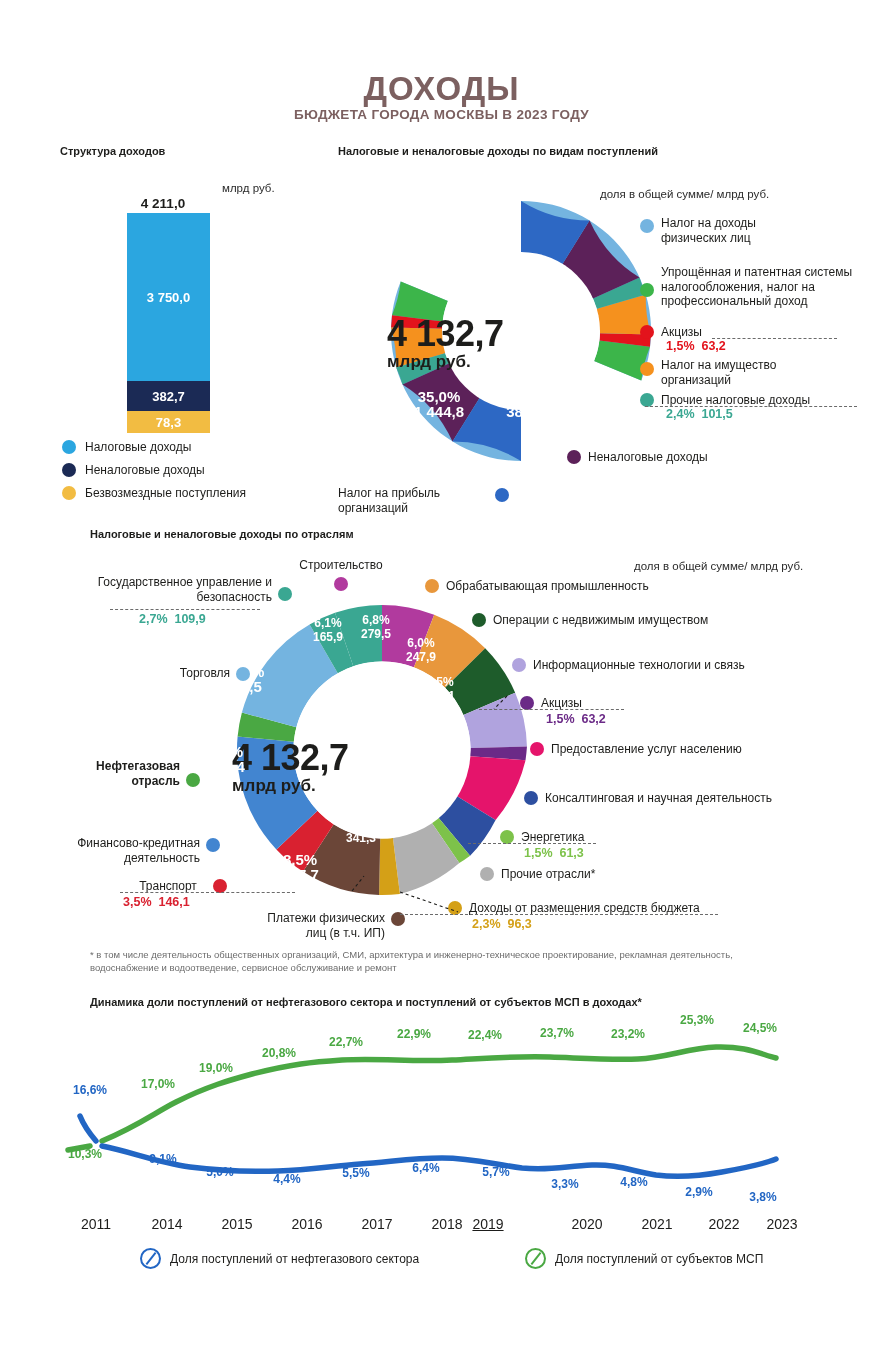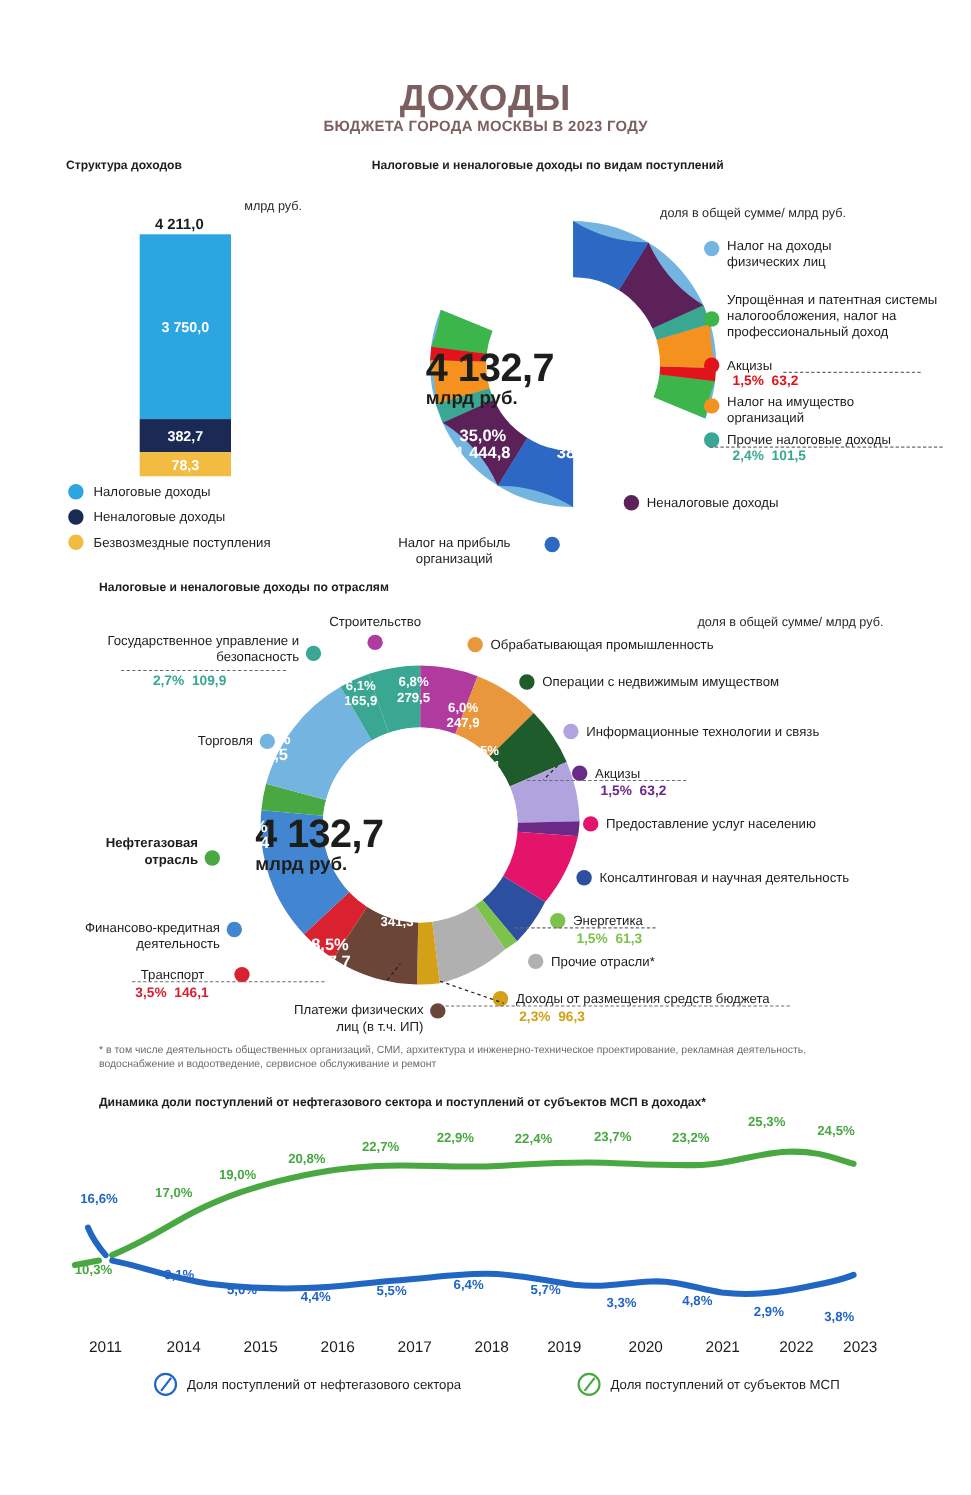--- a/index.html
+++ b/index.html
@@ -201,21 +201,21 @@
   <div class="dash" style="left:645px;top:406px;width:212px;"></div>
   <div class="leg-val" style="left:666px;top:407px;color:#3aa792;">
     <span>2,4%</span>&nbsp;&nbsp;<span>101,5</span>
   </div>
 
   <div class="leg" style="left:588px;top:449px;">
     <span class="dot dot-14 abs" style="background:#5c2159;left:-21px;top:1px;"></span>
     <span class="t">Неналоговые доходы</span>
   </div>
 
-  <div class="leg" style="left:338px;top:486px;width:150px;text-align:center;">
+  <div class="leg" style="left:338px;top:486px;width:150px;text-align:left;">
     <span class="dot dot-14 abs" style="background:#2d68c4;left:157px;top:2px;"></span>
     <span class="t">Налог на прибыль организаций</span>
   </div>
 
   <div class="abs sec-head" id="branch-head">Налоговые и неналоговые доходы по отраслям</div>
   <div class="abs units" id="donut2-units">доля в общей сумме/ млрд руб.</div>
 
   <div class="donut-wrap" style="left:232px;top:600px;width:300px;height:300px;">
     <svg width="300" height="300" viewBox="0 0 300 300">
       <g transform="translate(150,150)">
@@ -308,21 +308,21 @@
   <div class="leg" style="left:75px;top:759px;width:105px;text-align:right;font-weight:bold;">
     <span class="dot dot-14 abs" style="background:#4aa843;left:111px;top:14px;"></span>
     <span class="t">Нефтегазовая отрасль</span>
   </div>
 
   <div class="leg" style="left:60px;top:836px;width:140px;text-align:right;">
     <span class="dot dot-14 abs" style="background:#4285d0;left:146px;top:2px;"></span>
     <span class="t">Финансово-кредитная деятельность</span>
   </div>
 
-  <div class="leg" style="left:128px;top:878px;width:80px;text-align:left;">
+  <div class="leg" style="left:128px;top:878px;width:80px;text-align:center;">
     <span class="dot dot-14 abs" style="background:#d92130;left:85px;top:1px;"></span>
     <span class="t">Транспорт</span>
   </div>
   <div class="dash" style="left:120px;top:892px;width:175px;"></div>
   <div class="leg-val" style="left:123px;top:895px;color:#d92130;">
     <span>3,5%</span>&nbsp;&nbsp;<span>146,1</span>
   </div>
 
   <div class="leg" style="left:245px;top:911px;width:140px;text-align:right;">
     <span class="dot dot-14 abs" style="background:#6b4638;left:146px;top:1px;"></span>
@@ -432,21 +432,21 @@
   <div class="pv oil abs" style="left:604px;top:1175px;">4,8%</div>
   <div class="pv oil abs" style="left:669px;top:1185px;">2,9%</div>
   <div class="pv oil abs" style="left:733px;top:1190px;">3,8%</div>
 
   <div class="yr abs" style="left:66px;top:1216px;">2011</div>
   <div class="yr abs" style="left:137px;top:1216px;">2014</div>
   <div class="yr abs" style="left:207px;top:1216px;">2015</div>
   <div class="yr abs" style="left:277px;top:1216px;">2016</div>
   <div class="yr abs" style="left:347px;top:1216px;">2017</div>
   <div class="yr abs" style="left:417px;top:1216px;">2018</div>
-  <div class="yr abs" style="left:483px;top:1216px;">2019</div>
+  <div class="yr abs" style="left:458px;top:1216px;text-decoration:underline;">2019</div>
   <div class="yr abs" style="left:557px;top:1216px;">2020</div>
   <div class="yr abs" style="left:627px;top:1216px;">2021</div>
   <div class="yr abs" style="left:694px;top:1216px;">2022</div>
   <div class="yr abs" style="left:752px;top:1216px;">2023</div>
 
   <div class="dyn-leg" id="dyn-leg-oil">
     <span class="ring" style="border:2px solid #2266c4;">
         <span style="position:absolute;left:50%;top:1px;bottom:1px;width:2px;background:#2266c4;transform:translateX(-50%) rotate(38deg);"></span>
       </span>
     <span>Доля поступлений от нефтегазового сектора</span>

